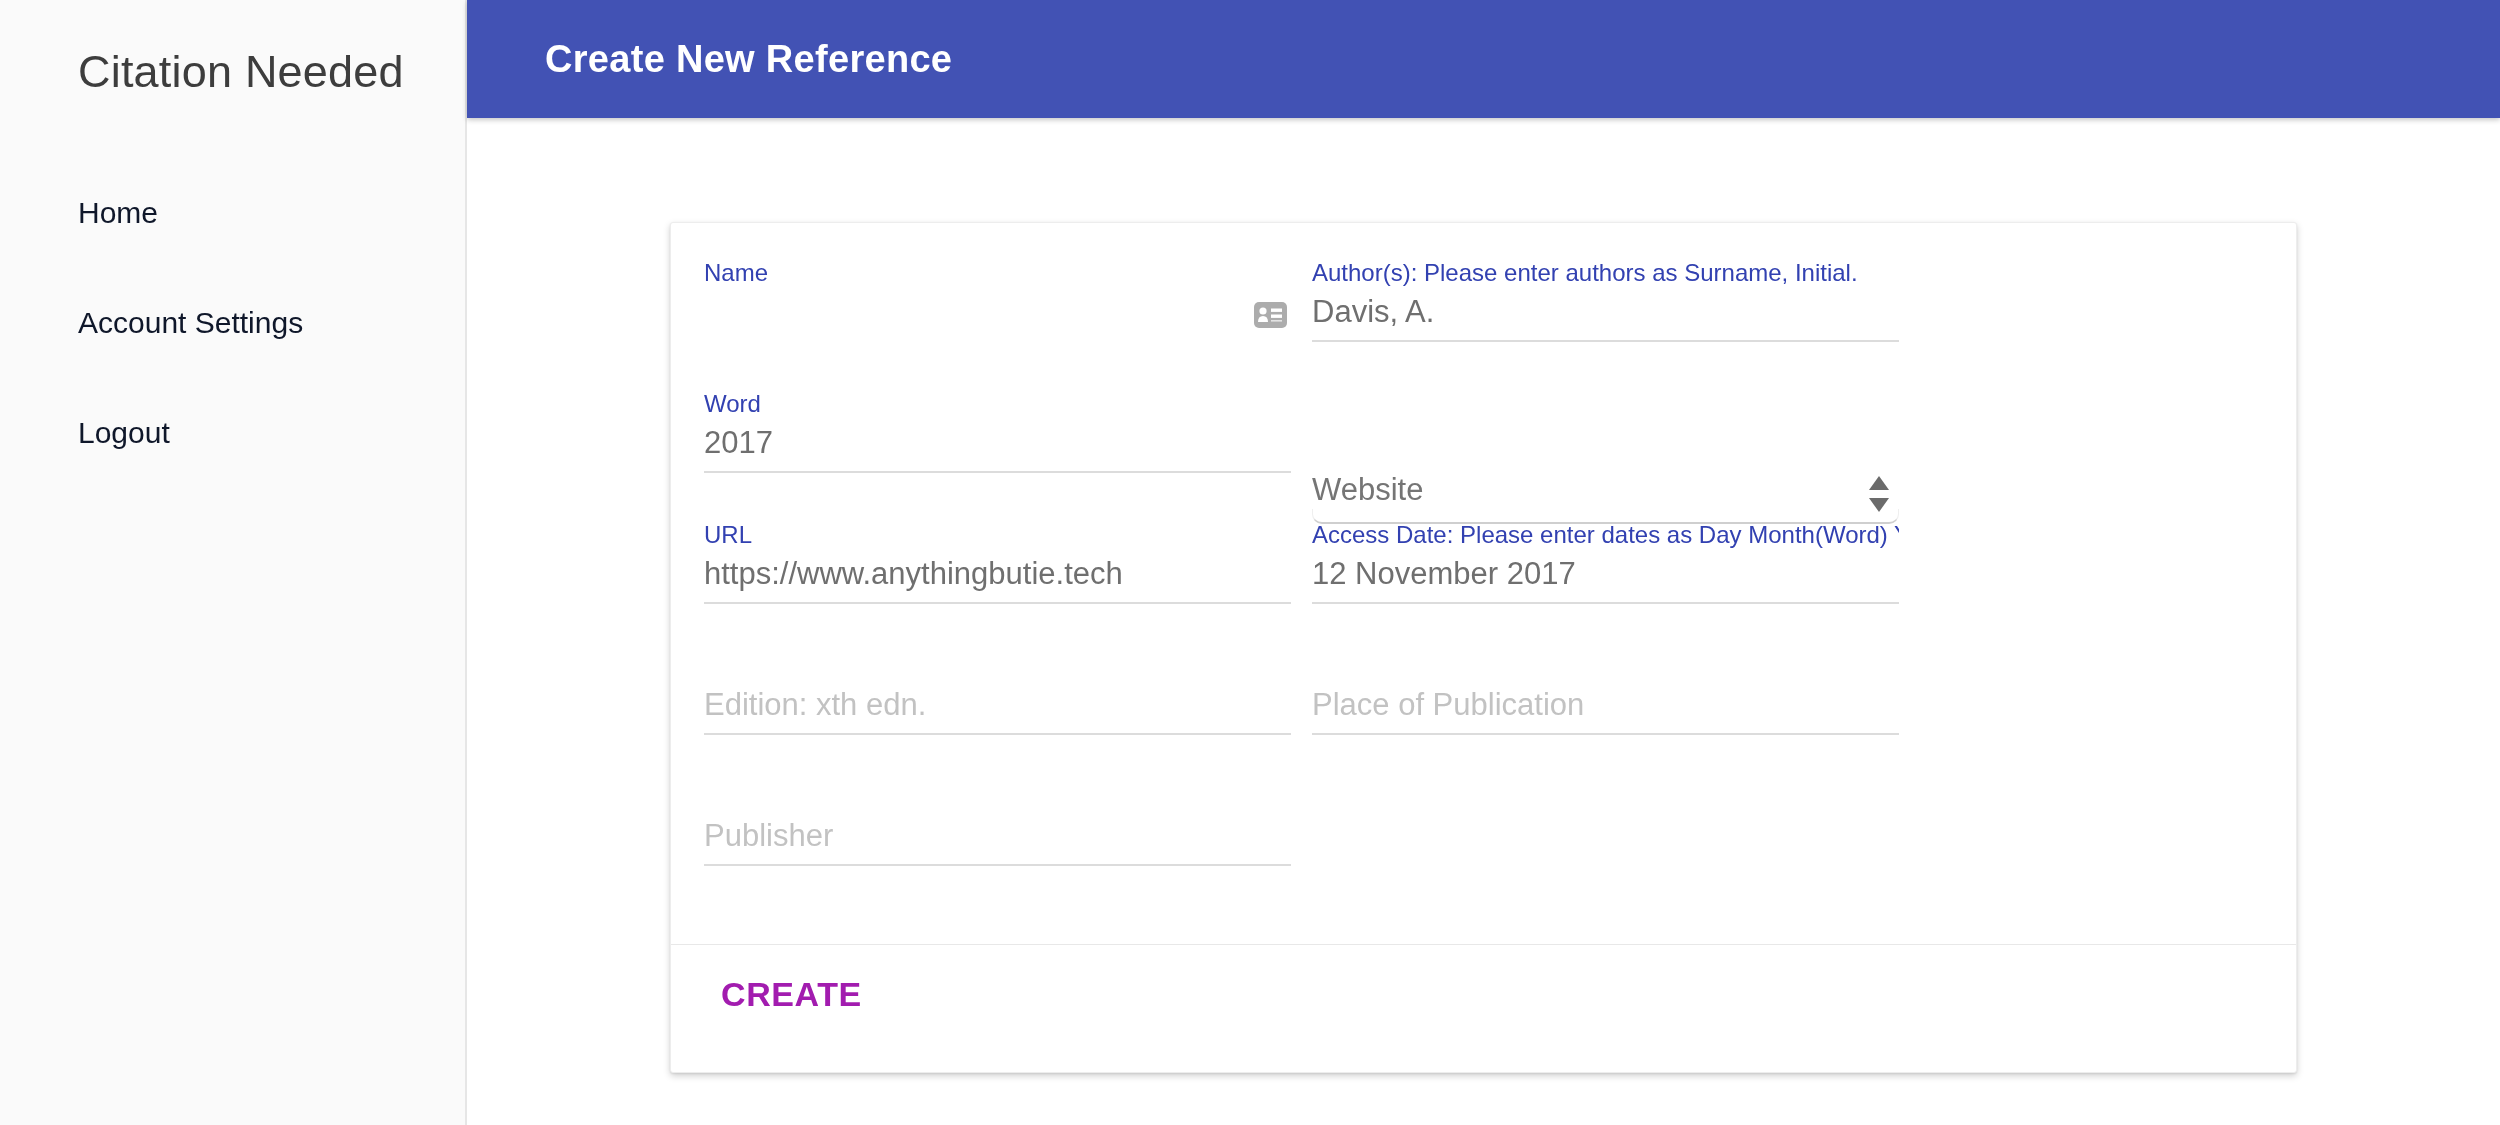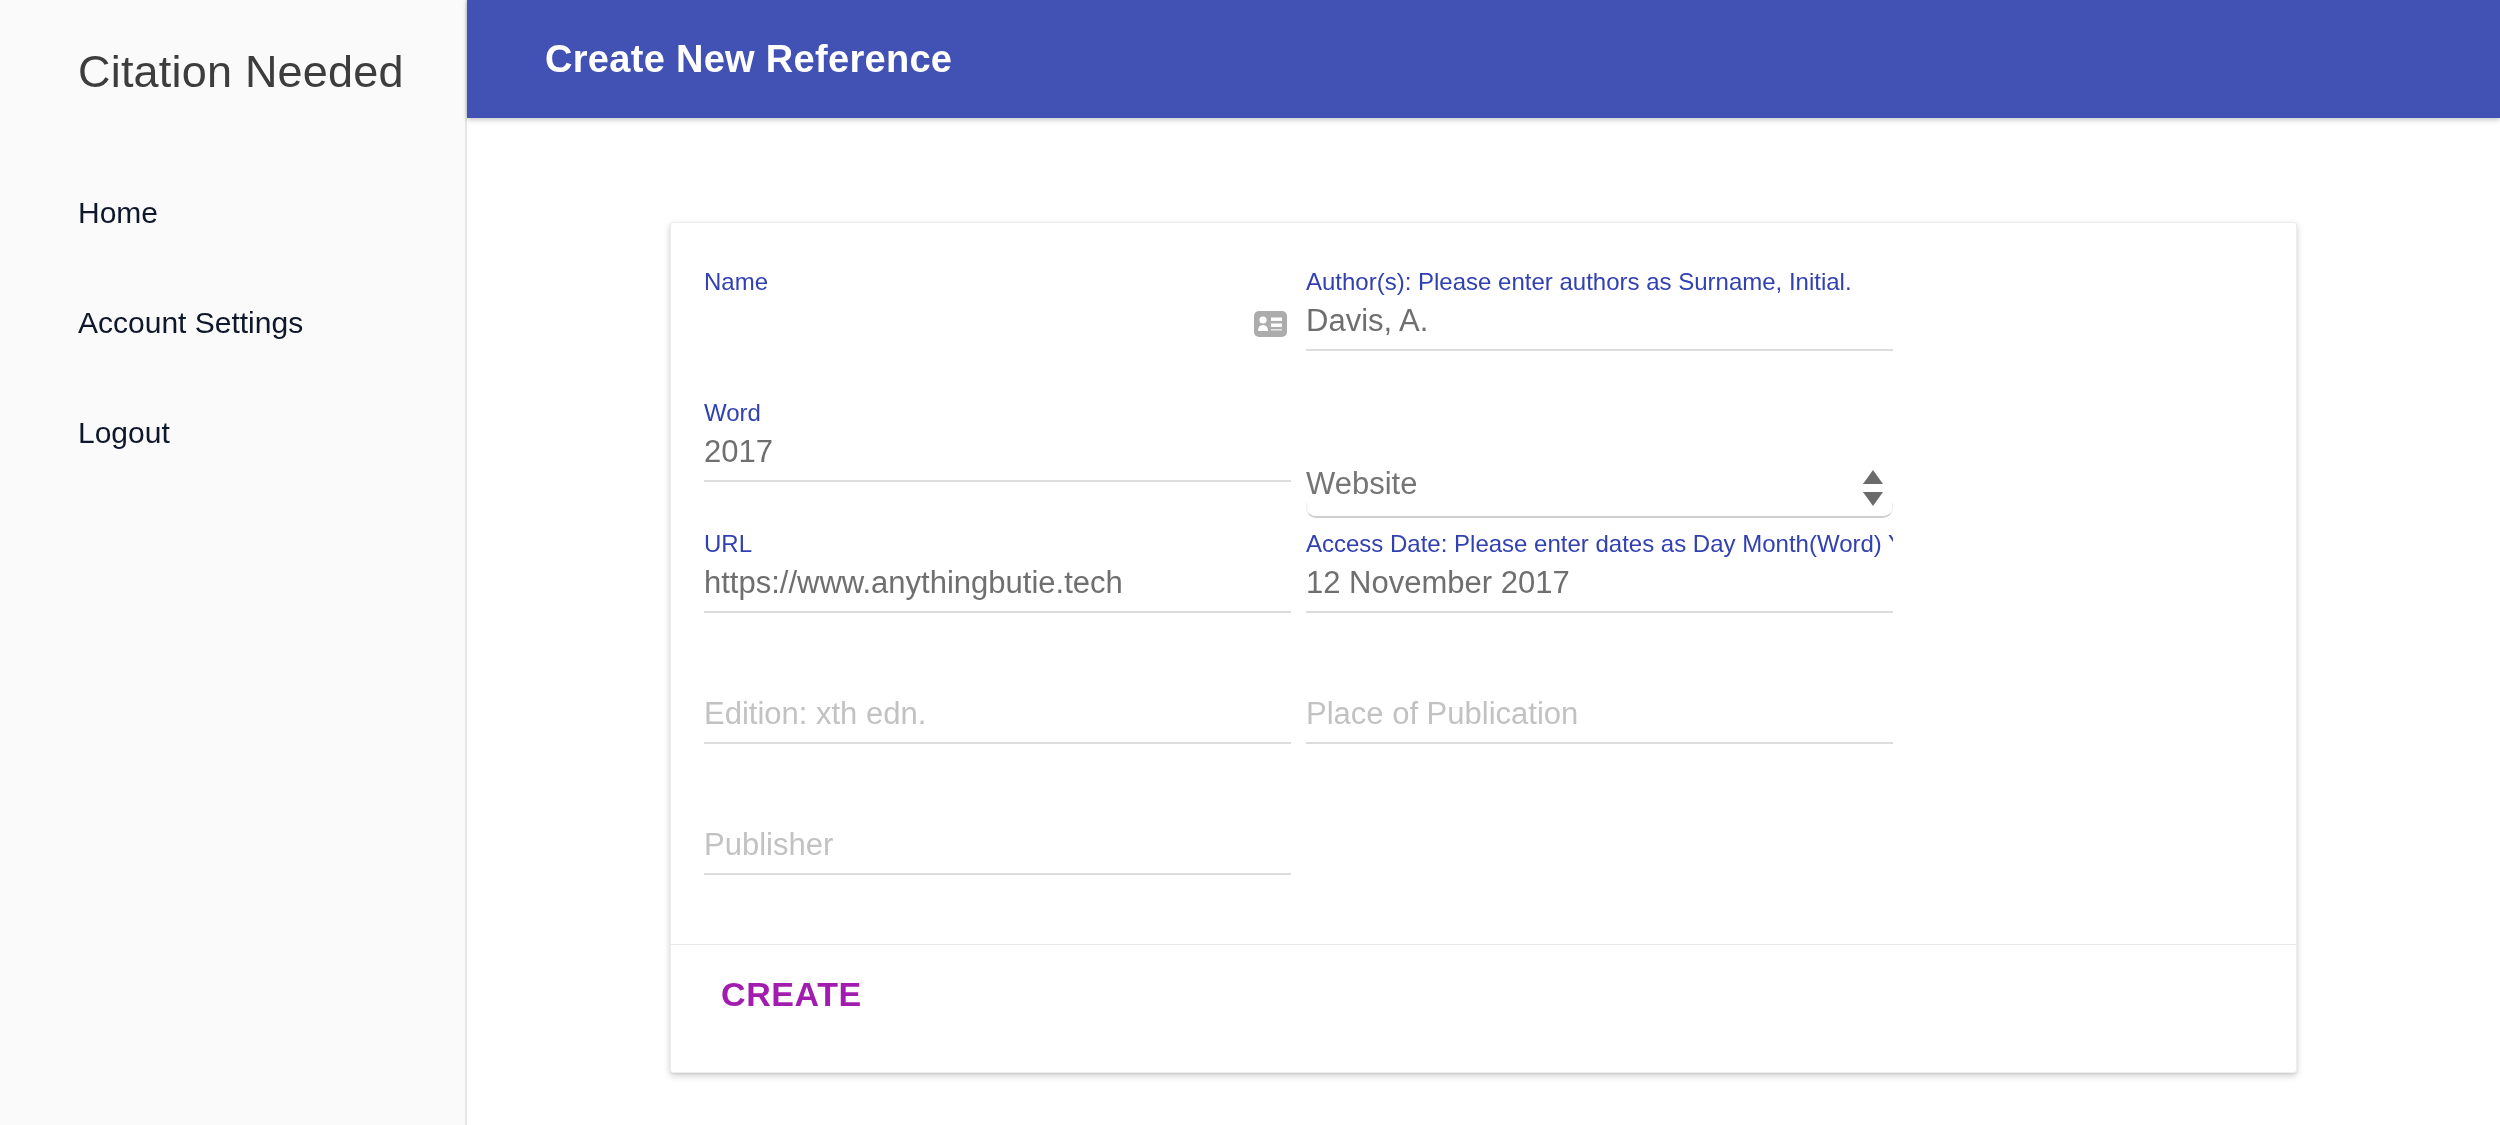--- a/index.html
+++ b/index.html
@@ -23,35 +23,35 @@
             background:#4252b4; box-shadow:0 2px 5px rgba(0,0,0,0.22); }
   .header-title { position:absolute; left:78px; top:50%; transform:translateY(-50%);
                   color:#ffffff; font-size:38px; font-weight:600; letter-spacing:0.3px;
                   white-space:nowrap; }
 
   
   .card { position:absolute; left:670px; top:222px; width:1627px; height:851px;
           background:#ffffff; border:1px solid #ededed; border-radius:3px;
           box-shadow:0 3px 7px rgba(0,0,0,0.18), 0 1px 2px rgba(0,0,0,0.08); }
 
-  .form-grid { position:absolute; left:33px; top:44px;
-               display:grid; grid-template-columns:587px 587px; column-gap:15px;
+  .form-grid { position:absolute; left:33px; top:35px;
+               display:grid; grid-template-columns:587px 587px; column-gap:21px;
                grid-auto-rows:131px; }
   .field { position:relative; }
   .field-label { height:32px; line-height:30px; font-size:24px; color:#3241b1;
                  white-space:nowrap; overflow:hidden; }
   .field-input { display:block; width:100%; border:none; outline:none; background:transparent;
                  font-family:inherit; font-size:31px; color:#6f6f6f;
                  padding:4px 0 10px 0; border-bottom:2px solid #dcdcdc; }
   .field-input::placeholder { color:#c2c2c2; opacity:1; }
   .field-input.with-icon { padding-right:50px; }
   .contact-icon { position:absolute; right:4px; top:44px; width:33px; height:26px; }
 
   
-  .select-box { position:relative; margin-top:32px; height:56px; cursor:pointer; }
+  .select-box { position:relative; margin-top:47px; height:56px; cursor:pointer; }
   .select-value { font-size:31px; color:#757575; padding:4px 0; }
   .select-underline { position:absolute; left:0; right:0; bottom:0; height:15px;
                       border-left:1px solid #efefef; border-right:1px solid #efefef;
                       border-bottom:2px solid #cfcfcf; border-radius:0 0 10px 10px; }
   .select-arrows { position:absolute; right:10px; top:8px; width:20px; height:36px; }
 
   
   .card-divider { position:absolute; left:0; right:0; top:721px; height:1px; background:#e8e8e8; }
   .card-footer { position:absolute; left:0; right:0; top:722px; bottom:0; }
   .create-button { position:absolute; left:34px; top:18px; background:none; border:none;

